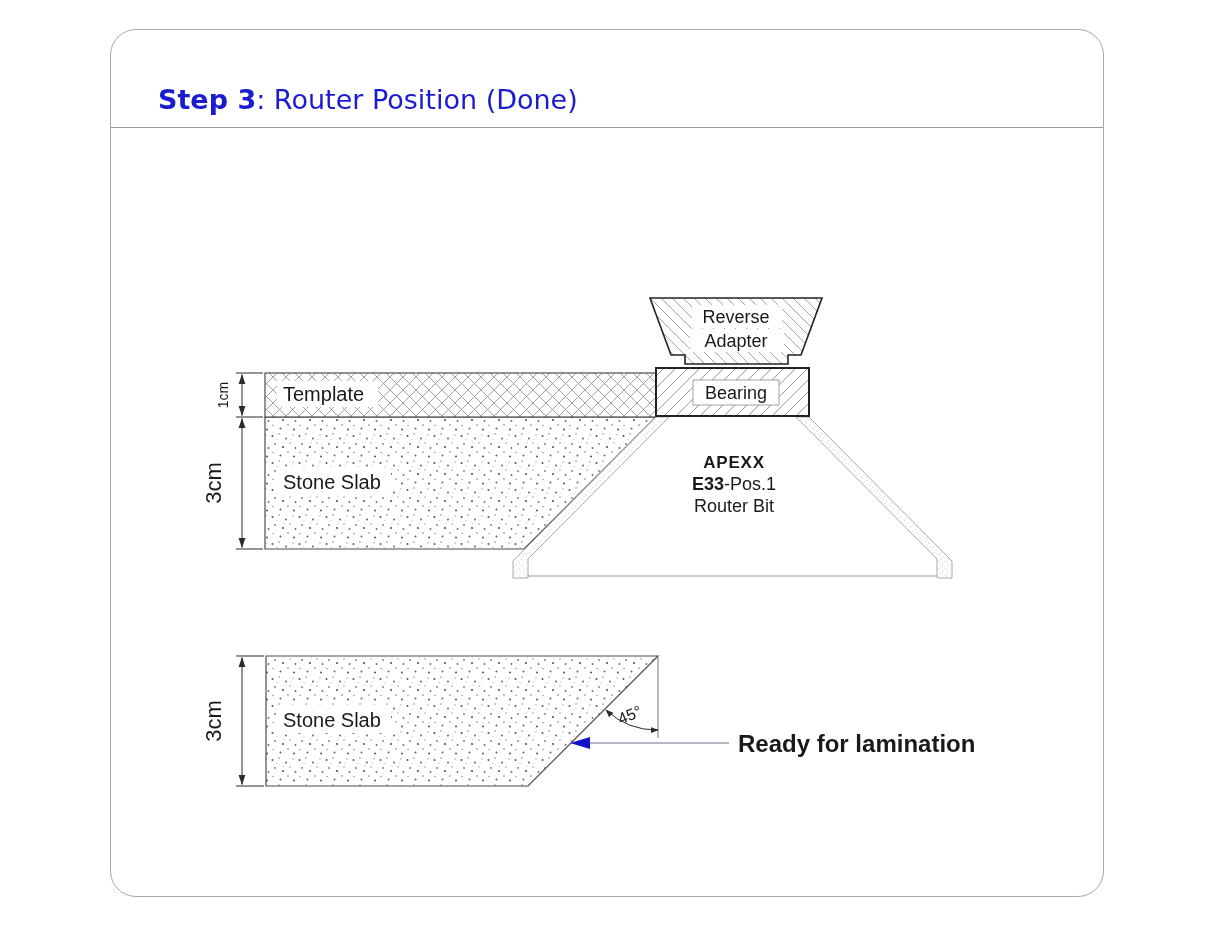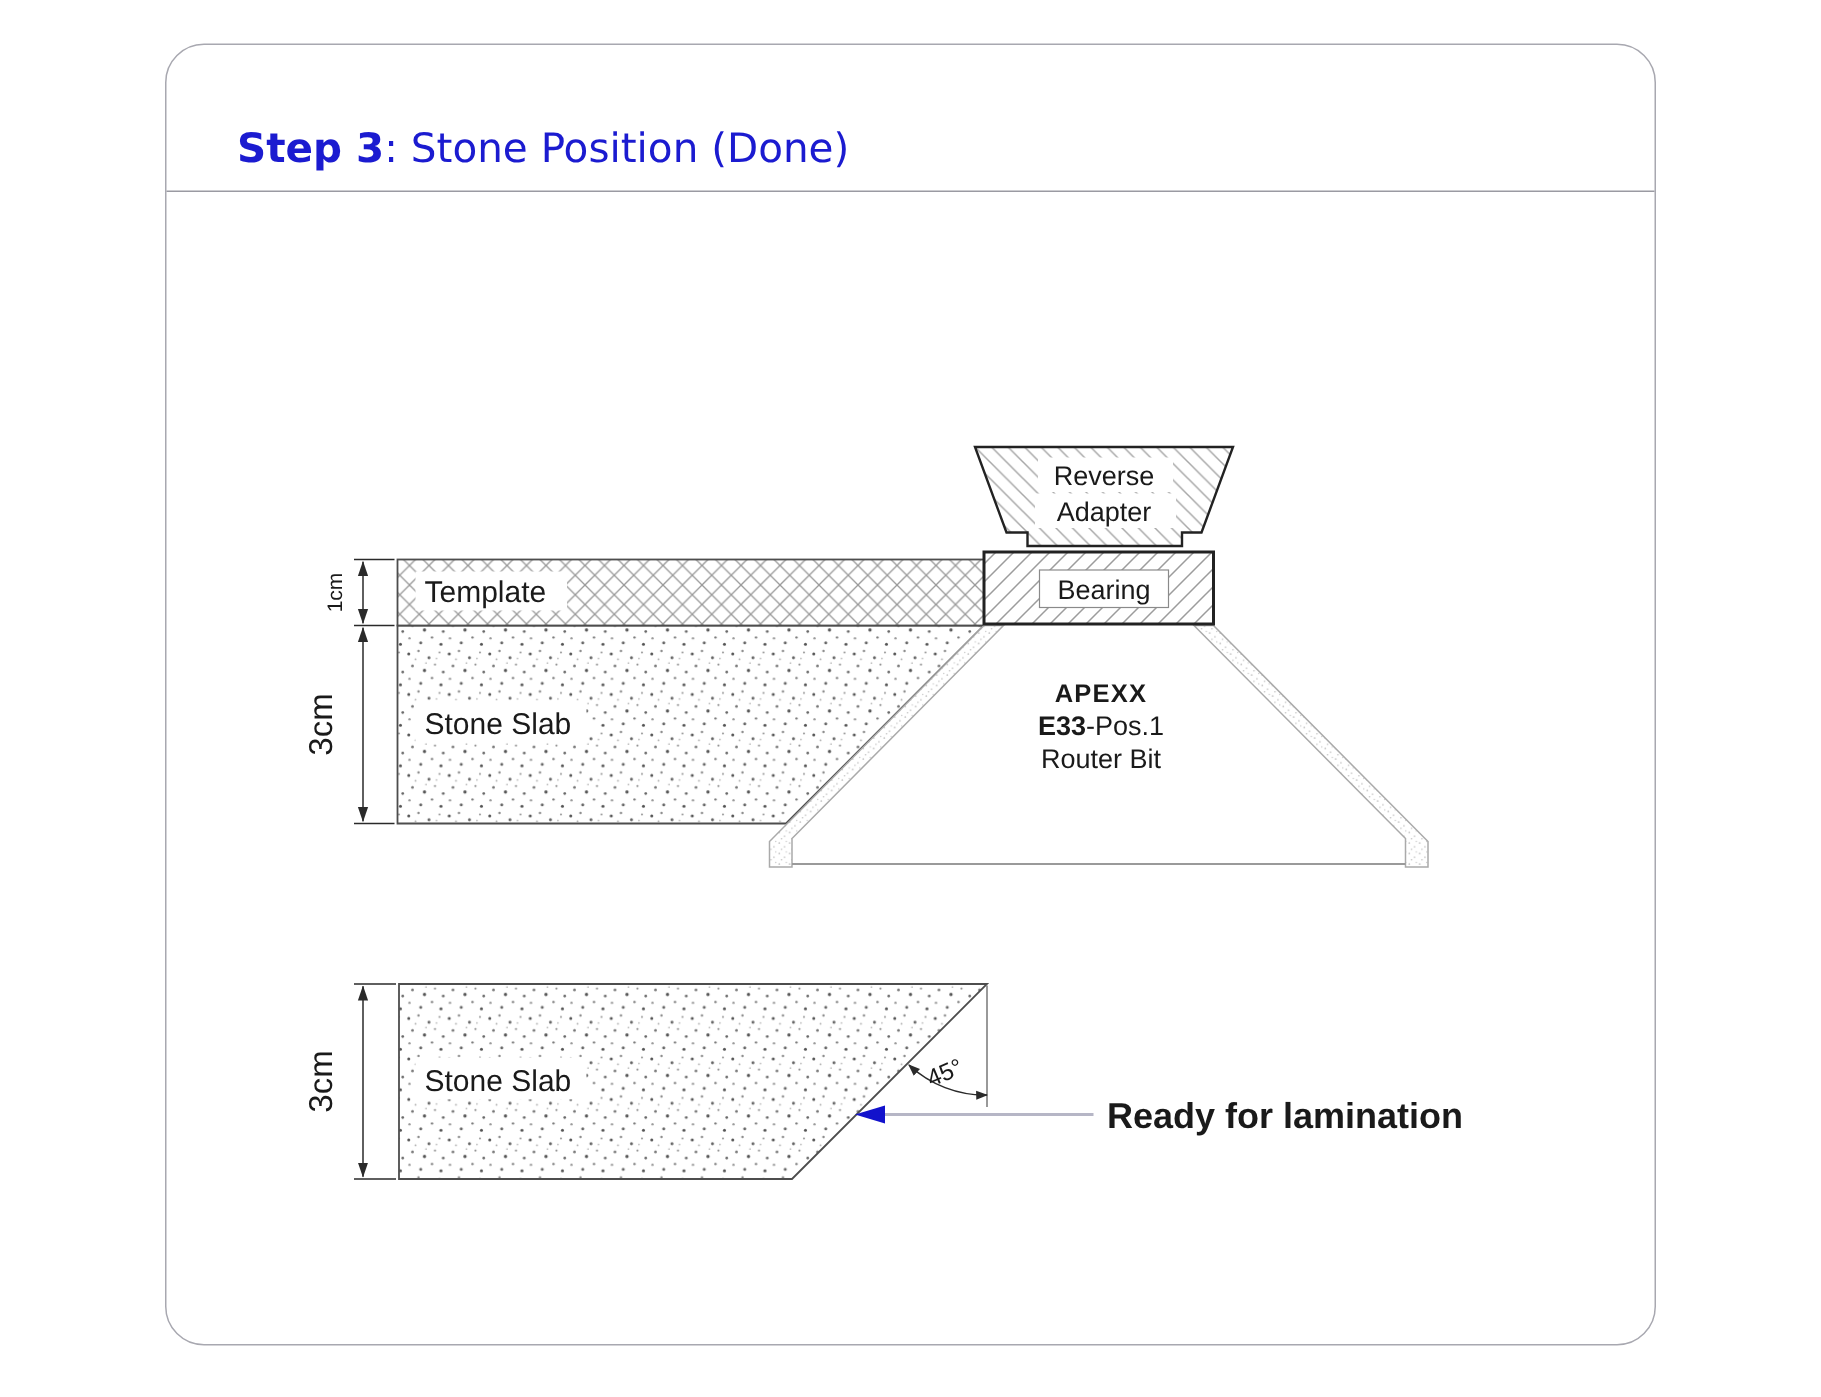--- a/index.html
+++ b/index.html
@@ -20,21 +20,21 @@
   }
   .title .bold{font-weight:bold;}
   svg{position:absolute;left:0;top:0;}
   text{font-family:"Liberation Sans",sans-serif;fill:#1a1a1a;}
 </style>
 </head>
 <body>
 
 <div class="card">
   <div class="title-section">
-    <div class="title"><span class="bold">Step 3</span><span>: Stone Position (Done)</span></div>
+    <div class="title"><span class="bold">Step 3</span><span>: Router Position (Done)</span></div>
   </div>
 </div>
 
 <svg width="1214" height="931" viewBox="0 0 1214 931">
   <defs>
 
     <pattern id="stipple" patternUnits="userSpaceOnUse" width="27" height="27">
       <rect width="27" height="27" fill="#ffffff"></rect>
       <circle cx="2.5" cy="4" r="1" fill="#555"></circle>
       <circle cx="9" cy="2" r="0.8" fill="#888"></circle>

